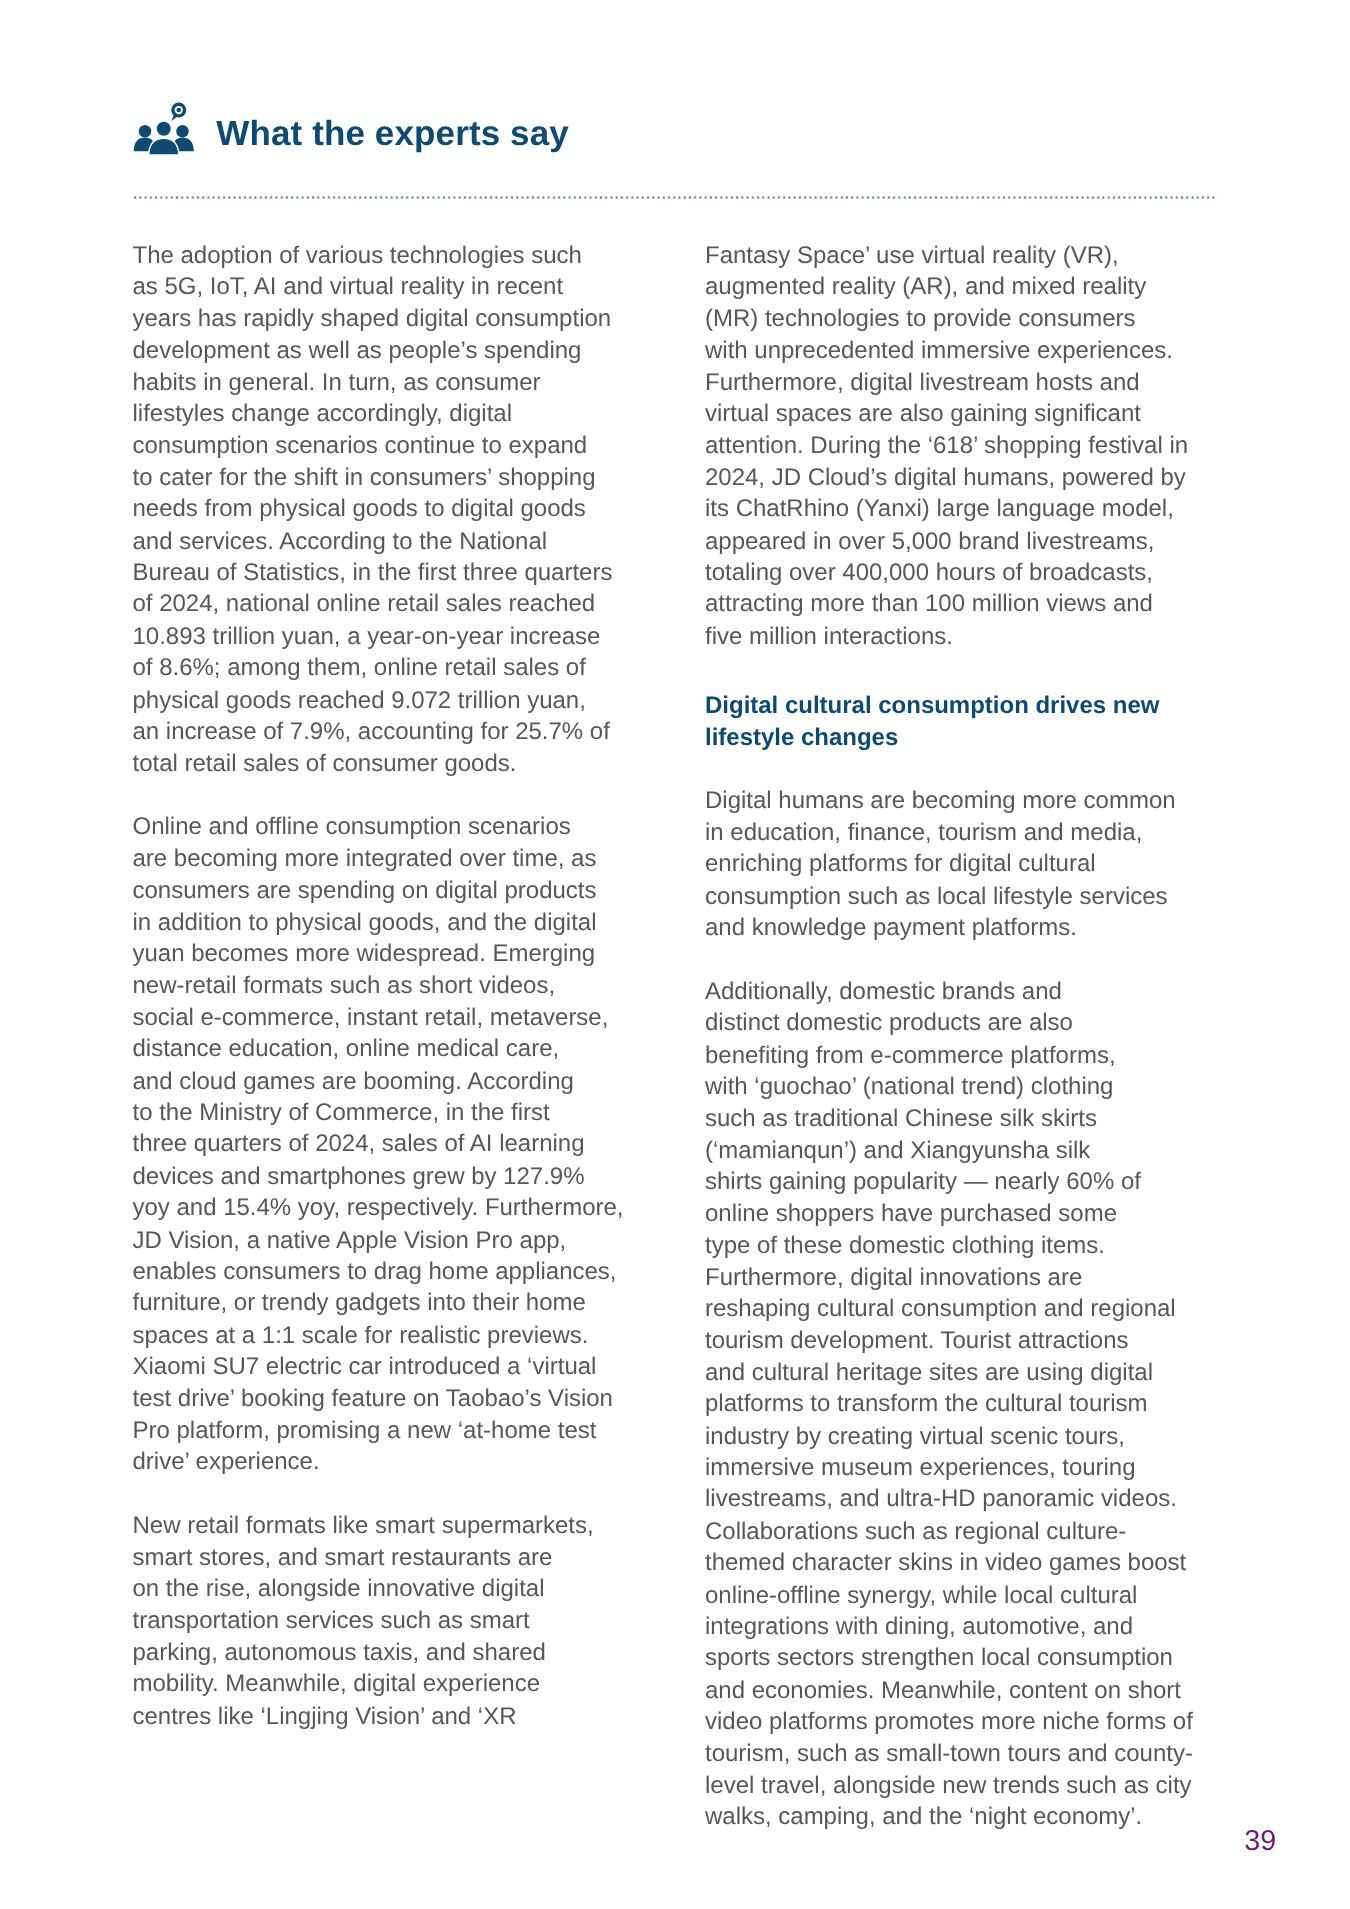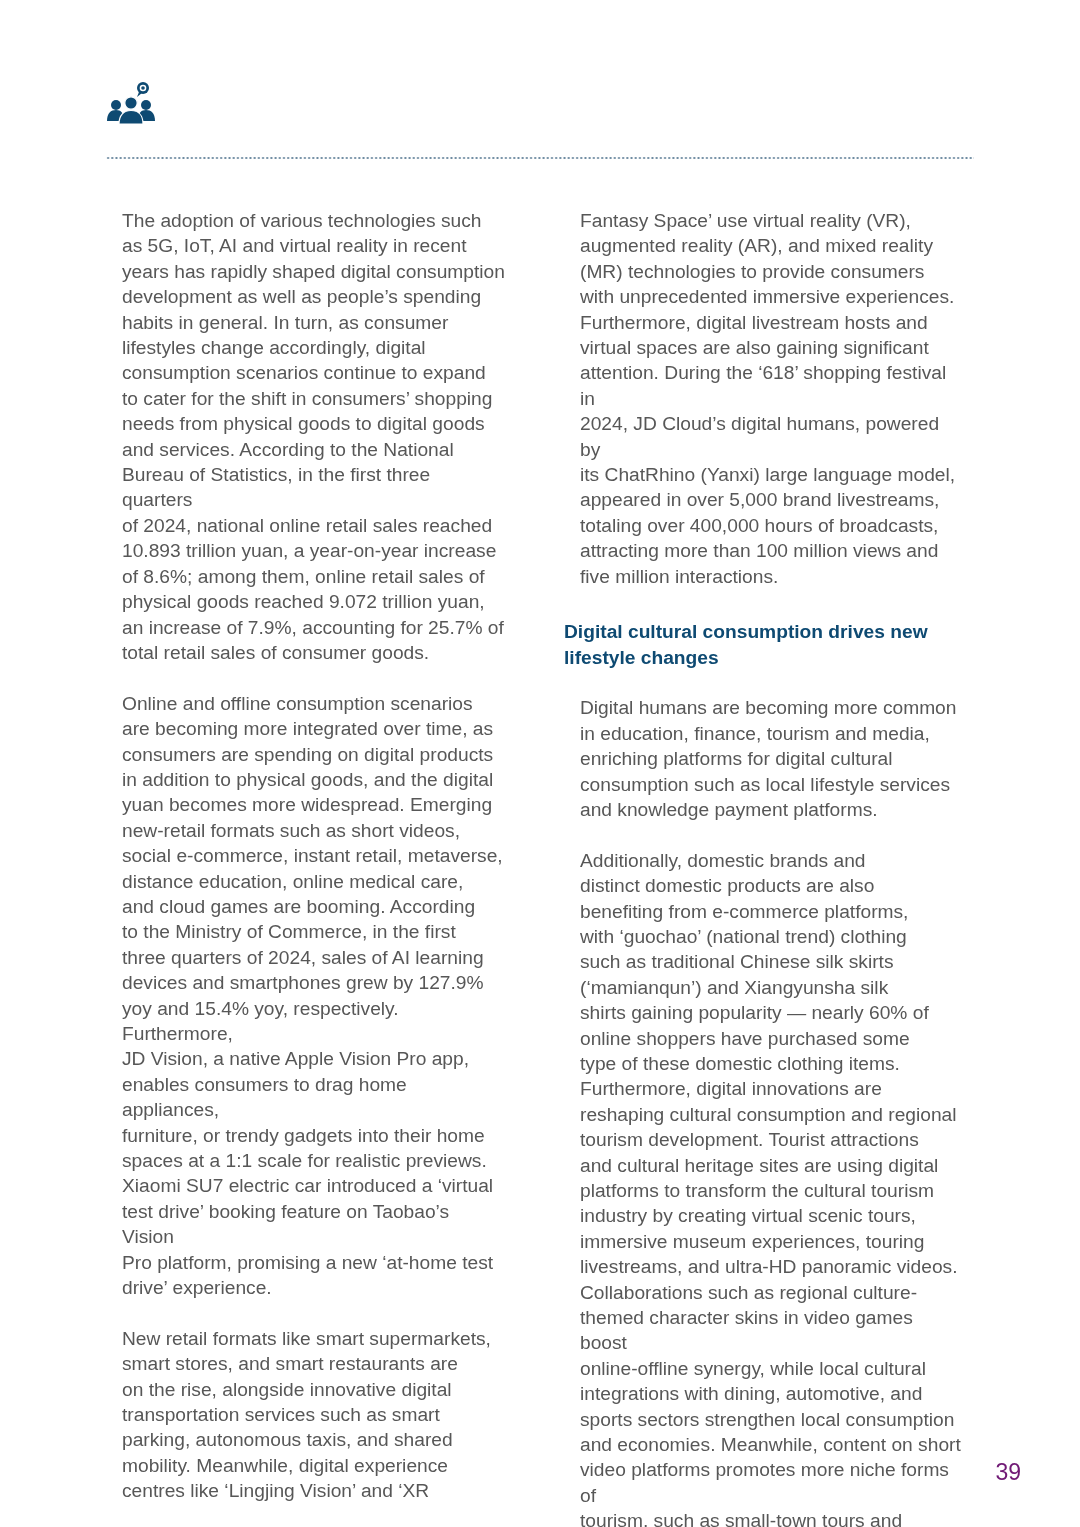--- a/index.html
+++ b/index.html
@@ -51,21 +51,21 @@
       position: absolute;
       top: 192px;
       width: 415px;
       font-size: 19.2px;
       line-height: 25.4px;
       color: #575757;
     }
     .col-left { left: 106px; }
     .col-right { left: 564px; width: 415px; }
     .col-text {
-      margin: 16px;
+      margin: 0;
       white-space: pre-line;
     }
     .col-text + .col-text,
     .subheading + .col-text {
       margin-top: 25.4px;
     }
     .subheading {
       margin: 30px 0 0 0;
       font-size: 19.2px;
       line-height: 25.4px;
@@ -96,20 +96,21 @@
       <circle cx="10" cy="25" r="5" fill="#0e4a72"></circle>
       <path d="M1 41 C1 33 5 30 10 30 C15 30 17 33 17 36 L17 41 Z" fill="#0e4a72"></path>
 
       <circle cx="40" cy="25" r="5" fill="#0e4a72"></circle>
       <path d="M33 41 L33 36 C33 33 35 30 40 30 C45 30 49 33 49 41 Z" fill="#0e4a72"></path>
 
       <circle cx="25" cy="23" r="6.2" fill="#0e4a72" stroke="#ffffff" stroke-width="1.2"></circle>
       <path d="M13 44 C13 35 18 30.5 25 30.5 C32 30.5 37 35 37 44 Z" fill="#0e4a72" stroke="#ffffff" stroke-width="1.2"></path>
     </svg>
   </span>
+  <h1 class="page-title">What the experts say</h1>
 </div>
 
 <div class="divider"></div>
 
 <div class="column col-left">
   <p class="col-text">The adoption of various technologies such
 as 5G, IoT, AI and virtual reality in recent
 years has rapidly shaped digital consumption
 development as well as people’s spending
 habits in general. In turn, as consumer

